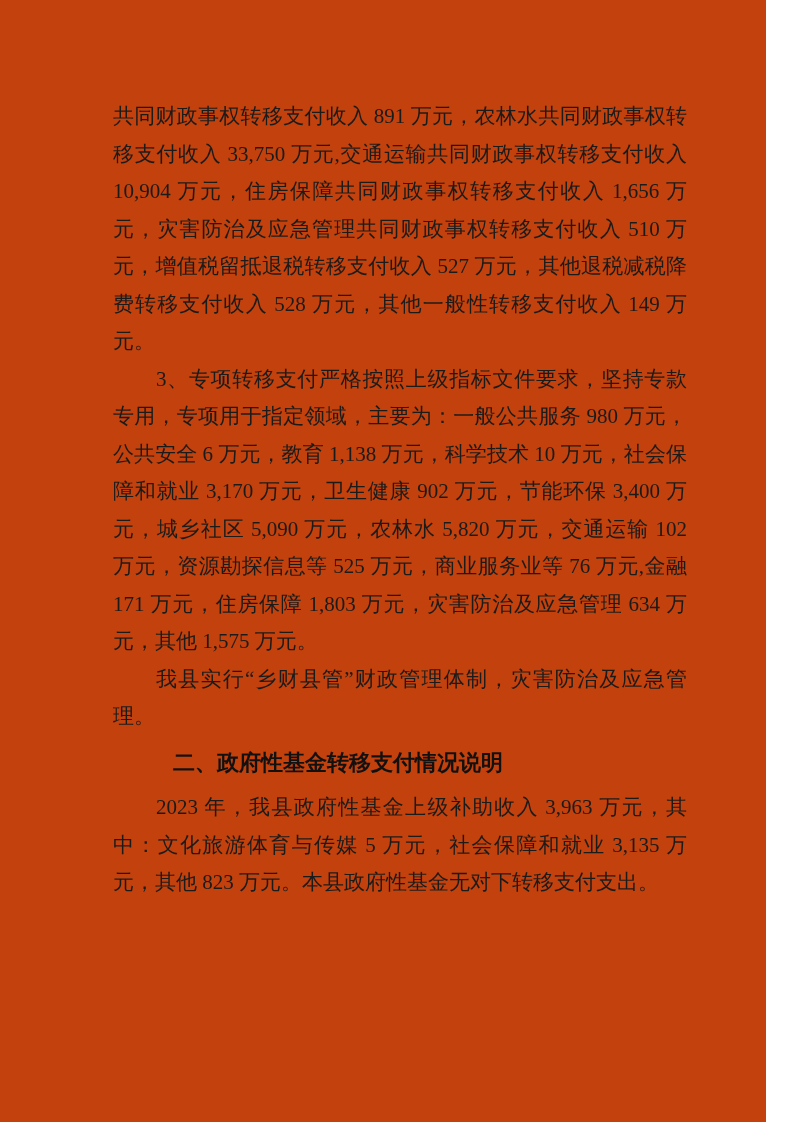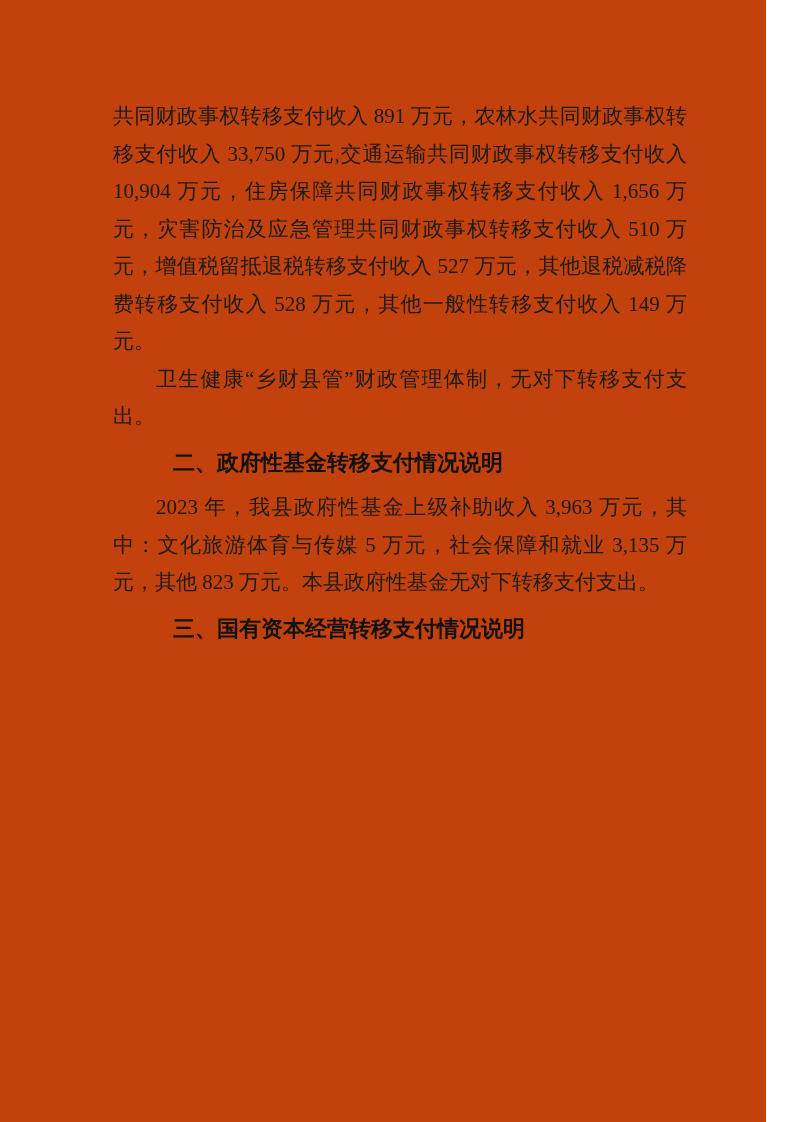--- a/index.html
+++ b/index.html
@@ -52,18 +52,18 @@
     font-family: "Liberation Sans", "DejaVu Sans", sans-serif;
     color: #222222;
   }
 </style>
 </head>
 <body>
 
 <div class="page">
   <div class="content">
     <p class="body-text no-indent">共同财政事权转移支付收入 891 万元，农林水共同财政事权转移支付收入 33,750 万元,交通运输共同财政事权转移支付收入 10,904 万元，住房保障共同财政事权转移支付收入 1,656 万元，灾害防治及应急管理共同财政事权转移支付收入 510 万元，增值税留抵退税转移支付收入 527 万元，其他退税减税降费转移支付收入 528 万元，其他一般性转移支付收入 149 万元。</p>
-    <p class="body-text indent-2">卫生健康“乡财县管”财政管理体制，无对下转移支付支出。</p>
+    <p class="body-text indent-2">3、专项转移支付严格按照上级指标文件要求，坚持专款专用，专项用于指定领域，主要为：一般公共服务 980 万元，公共安全 6 万元，教育 1,138 万元，科学技术 10 万元，社会保障和就业 3,170 万元，卫生健康 902 万元，节能环保 3,400 万元，城乡社区 5,090 万元，农林水 5,820 万元，交通运输 102 万元，资源勘探信息等 525 万元，商业服务业等 76 万元,金融 171 万元，住房保障 1,803 万元，灾害防治及应急管理 634 万元，其他 1,575 万元。</p>
+    <p class="body-text indent-2">我县实行“乡财县管”财政管理体制，灾害防治及应急管理。</p>
     <h2 class="heading">二、政府性基金转移支付情况说明</h2>
     <p class="body-text indent-2">2023 年，我县政府性基金上级补助收入 3,963 万元，其中：文化旅游体育与传媒 5 万元，社会保障和就业 3,135 万元，其他 823 万元。本县政府性基金无对下转移支付支出。</p>
-    <h2 class="heading">三、国有资本经营转移支付情况说明</h2>
   </div>
 </div>
 
 </body></html>

